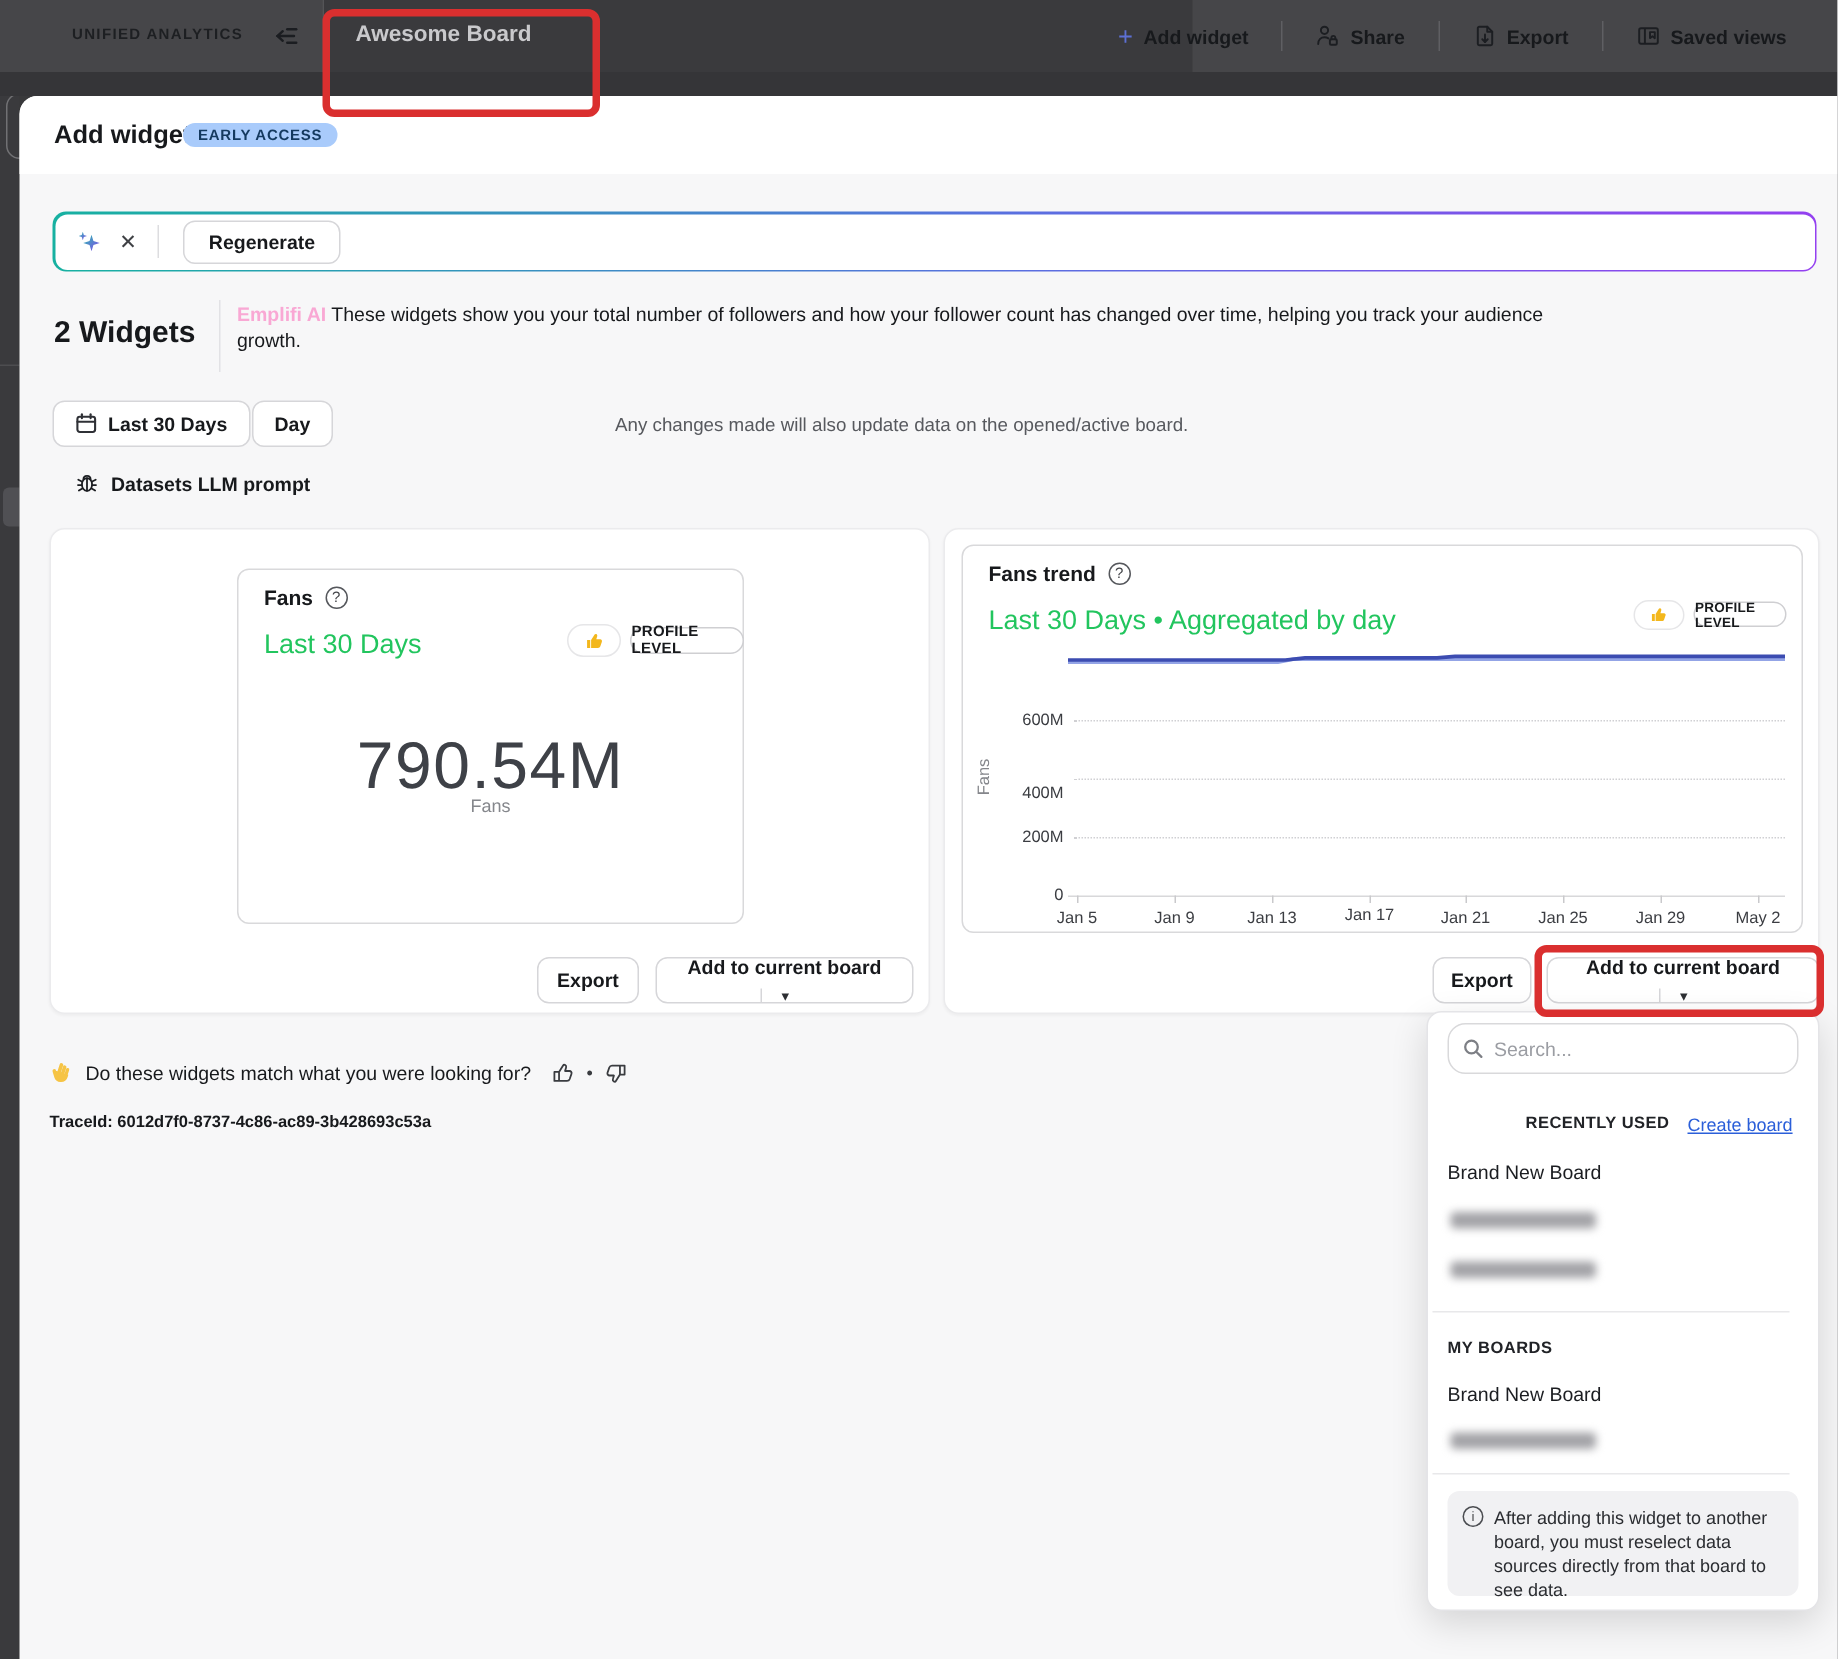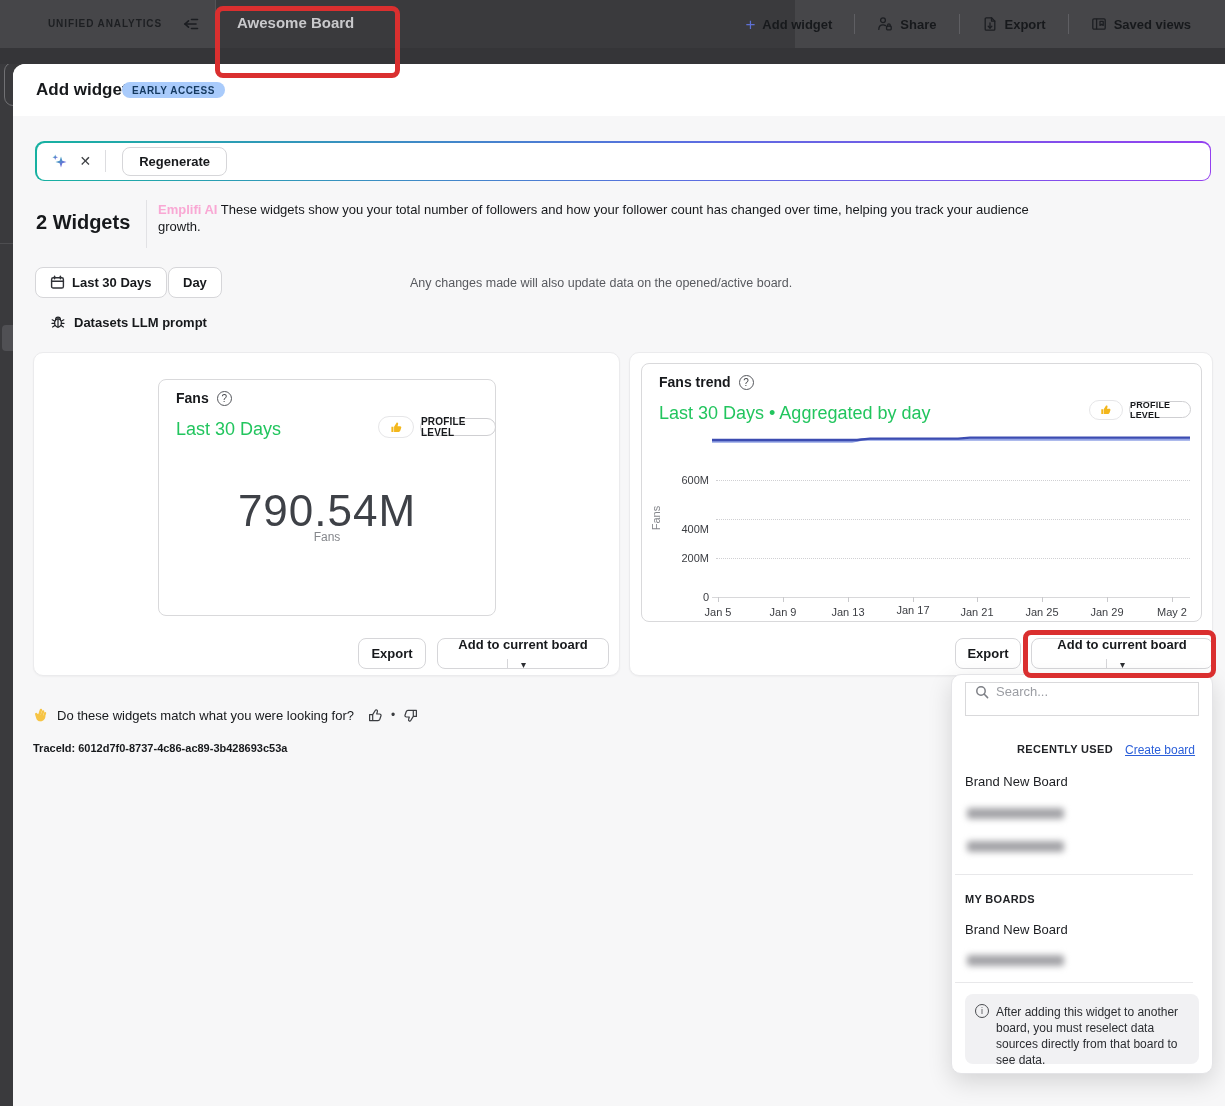--- a/index.html
+++ b/index.html
@@ -77,22 +77,22 @@
   .gridline { border-top:1px dotted #d0d0d3; height:0; z-index:6; }
   .baseline { background:#d8d8da; height:1px; z-index:6; }
   .tick { width:1px; height:5px; background:#c9c9cc; z-index:6; }
   .ylab { width:46px; text-align:right; font-size:11px; color:#3b3d42; z-index:6; }
   .xlab { width:60px; text-align:center; font-size:11px; color:#3b3d42; z-index:6; }
   .yaxis-name { font-size:11px; color:#84868b; transform:rotate(-90deg); transform-origin:center; z-index:6; }
 
   
   .dropdown { left:951px; top:674px; width:262px; height:400px; background:#fff; border:1px solid #e4e4e7;
               border-radius:10px; box-shadow:0 8px 24px rgba(0,0,0,.14); z-index:20; }
-  .dd-search { left:965px; top:682px; width:234px; height:29px; border:1px solid #d9d9db; border-radius:0;
-               background:#fff; display:flex; align-items:flex-end; padding:16px 9px; gap:7px; z-index:21; }
+  .dd-search { left:965px; top:682px; width:234px; height:29px; border:1px solid #d9d9db; border-radius:12px;
+               background:#fff; display:flex; align-items:center; padding:16px 9px; gap:7px; z-index:21; }
   .dd-search input { border:none; outline:none; font-size:13px; color:#17191c; width:100%; font-family:inherit; }
   .dd-search input::placeholder { color:#9b9da3; }
   .dd-head { font-size:11px; font-weight:bold; letter-spacing:.03em; color:#212327; z-index:21; }
   .dd-item { font-size:13px; color:#1b1d21; cursor:pointer; z-index:21; }
   .create-link { font-size:12px; color:#2b5fd9; text-decoration:underline; cursor:pointer; z-index:21; }
   .redacted { background:#a3a3a7; filter:blur(3px); border-radius:3px; height:11px; z-index:21; }
   .dd-div { background:#e8e8ea; height:1px; z-index:21; }
   .dd-note { left:965px; top:994px; width:234px; height:70px; background:#f1f1f3; border-radius:8px; padding:10px 10px 8px 10px;
              display:flex; gap:7px; z-index:21; }
   .dd-note-text { font-size:12px; line-height:16px; color:#2b2d31; }

